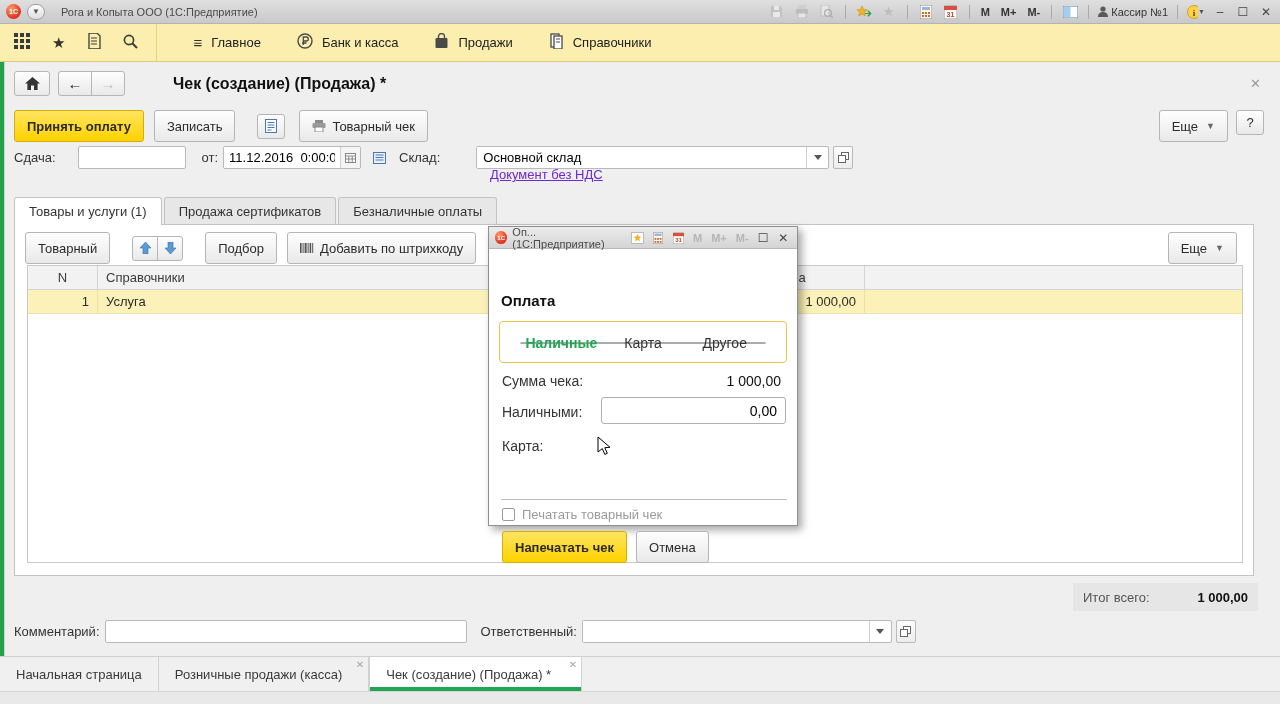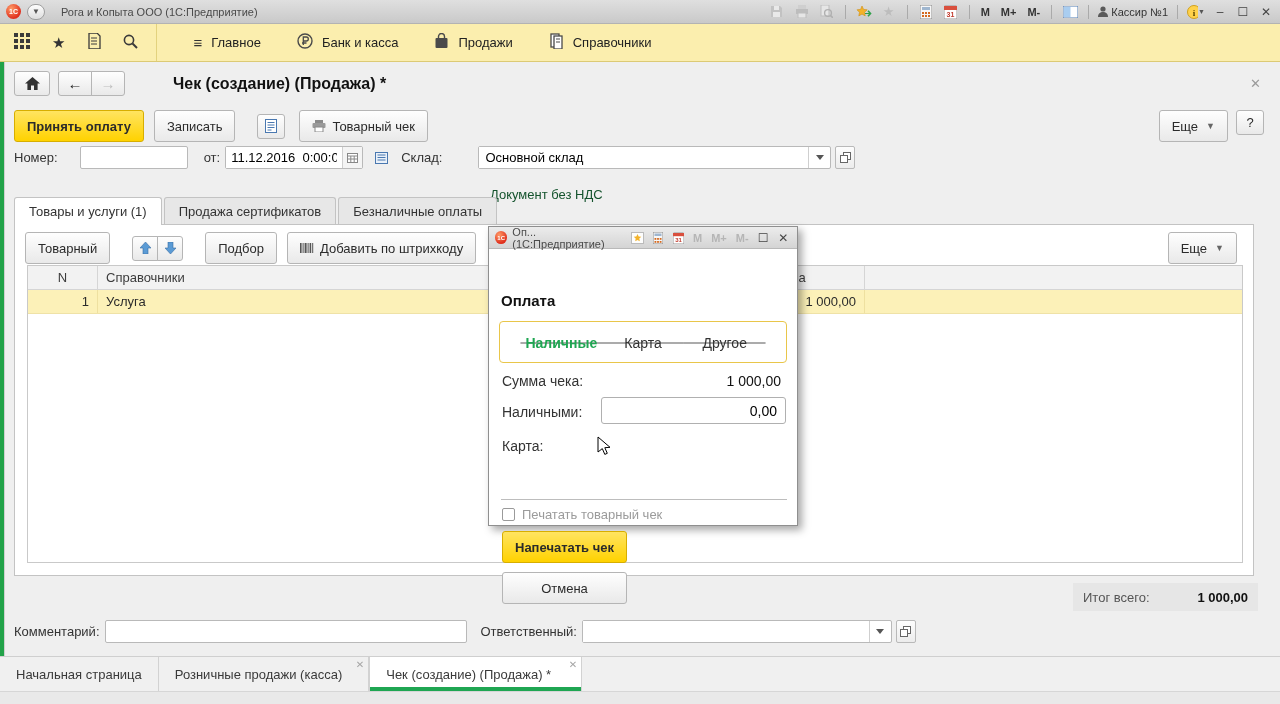--- a/index.html
+++ b/index.html
@@ -64,21 +64,21 @@
   .datewrap { display:flex; border:1px solid #b9b9b9; border-radius:2px; background:#fff; height:23px; }
   .datewrap input { border:none; width:116px; height:21px; font-size:13px; padding:0 5px; font-family:inherit; }
   .date-btn { width:20px; border-left:1px solid #cfcfcf; display:flex; align-items:center; justify-content:center; background:#f4f4f4; }
   .combo { display:flex; border:1px solid #b9b9b9; border-radius:2px; background:#fff; height:23px; }
   .combo input { border:none; height:21px; font-size:13px; padding:0 6px; font-family:inherit; flex:1; }
   .combo .dd { width:22px; border-left:1px solid #cfcfcf; display:flex; align-items:center; justify-content:center; }
   .tri { width:0; height:0; border-left:4px solid transparent; border-right:4px solid transparent; border-top:5px solid #555; }
   .sq-btn { width:20px; height:23px; border:1px solid #b9b9b9; border-radius:2px; margin-left:4px;
     background:linear-gradient(#fdfdfd,#ececec); display:flex; align-items:center; justify-content:center; }
 
-  .vat-link { position:absolute; top:125px; left:490px; color:#14532d; }
+  .vat-link { position:absolute; top:105px; left:490px; color:#6d28d9; text-decoration:underline; }
 
   .tabsrow { position:absolute; top:135px; left:14px; display:flex; }
   .tab { height:27px; padding:0 14px; display:flex; align-items:center; background:#e7e7e7;
     border:1px solid #c3c3c3; border-bottom:none; border-radius:3px 3px 0 0; margin-right:2px; color:#333; }
   .tab.active { background:#fff; position:relative; z-index:3; height:28px; }
 
   .panel { position:absolute; top:162px; left:14px; width:1240px; height:352px; background:#fff;
     border:1px solid #c3c3c3; z-index:2; }
   .ptoolbar { position:absolute; top:7px; left:10px; right:16px; display:flex; align-items:center; }
   .mvgrp { display:flex; margin-left:22px; }
@@ -130,21 +130,21 @@
   .paybtn:last-child { border-radius:0 3px 3px 0; }
   .paybtn.active { color:#1fa652; font-weight:600; }
   .m-lbl { position:absolute; left:13px; font-size:14px; color:#333; }
   .m-sumval { position:absolute; top:88px; right:16px; font-size:14px; color:#111; }
   .m-cash { position:absolute; top:112px; left:112px; width:185px; height:27px; border:1px solid #b0b0b0;
     border-radius:3px; font-size:14px; text-align:right; padding:0 8px; font-family:inherit; }
   .m-divider { position:absolute; top:214px; left:12px; width:286px; height:1px; background:#bdbdbd; }
   .m-checkrow { position:absolute; top:222px; left:13px; display:flex; align-items:center; gap:7px; }
   .checkbox { width:13px; height:13px; border:1px solid #9a9a9a; border-radius:2px; background:#fff; }
   .m-checklbl { color:#9b9b9b; font-size:13px; }
-  .m-btnrow { position:absolute; top:246px; left:13px; display:flex; gap:9px;flex-direction:column; }
+  .m-btnrow { position:absolute; top:246px; left:13px; display:flex; gap:9px; }
 
   .cursor { position:absolute; top:436px; left:597px; z-index:99; }
 </style>
 </head>
 <body>
 
 <div class="screen">
 
   <div class="titlebar">
     <div class="tb-left">
@@ -338,21 +338,21 @@
             <span>Еще</span>
             <span class="drop">▼</span>
           </span>
         <span class="btn" style="width:28px;padding:0;">
             <span>?</span>
           </span>
       </span>
     </div>
 
     <div class="formrow">
-      <span class="lbl">Номер:</span>
+      <span class="lbl">Сдача:</span>
       <input class="txt" style="width: 108px; margin-left: 22px;" value="">
       <span class="lbl" style="margin-left:16px;">от:</span>
       <span class="datewrap" style="margin-left:5px;">
         <input value="11.12.2016  0:00:00" style="">
         <span class="date-btn">
             <svg width="11" height="10">
               <rect x="0.5" y="0.5" width="10" height="9" fill="#fff" stroke="#888"></rect>
               <path d="M0.5 3 h10 M3.8 3 v6.5 M7.2 3 v6.5 M0.5 6 h10" stroke="#888"></path>
             </svg>
           </span>

